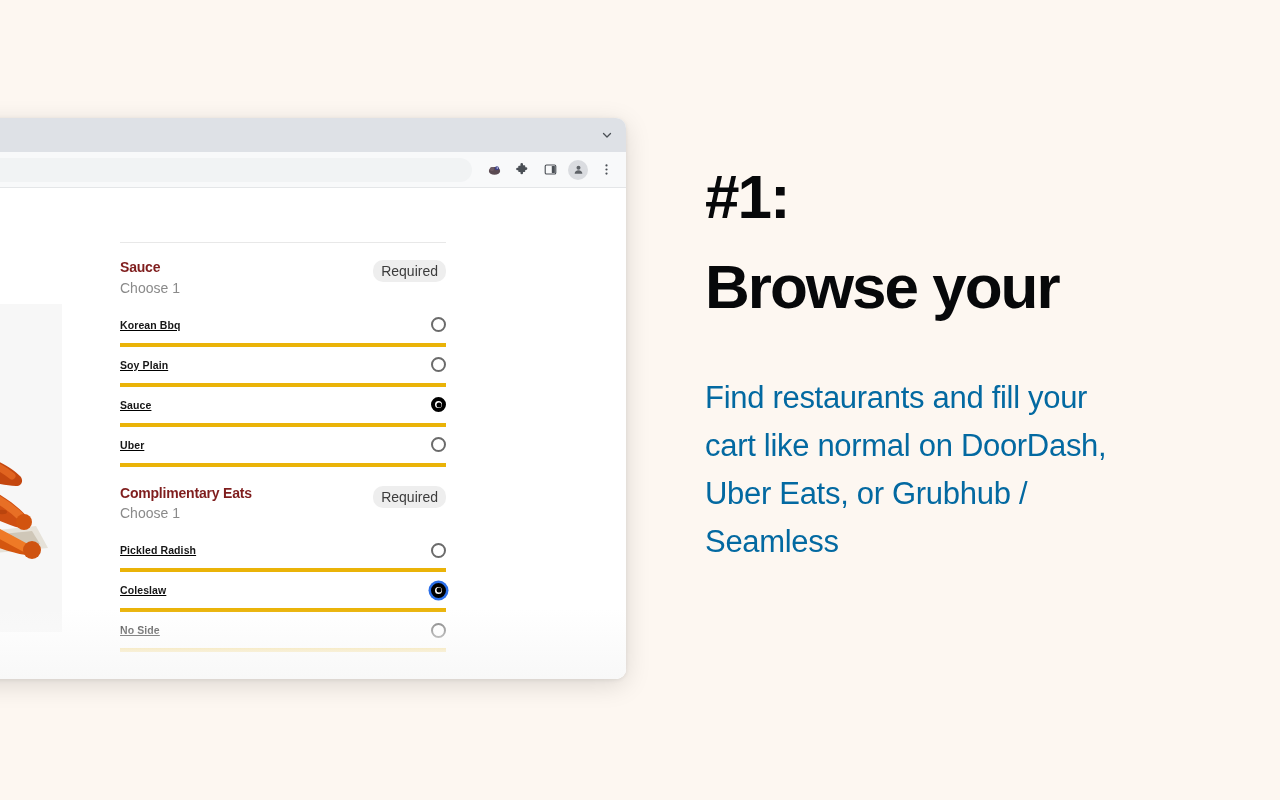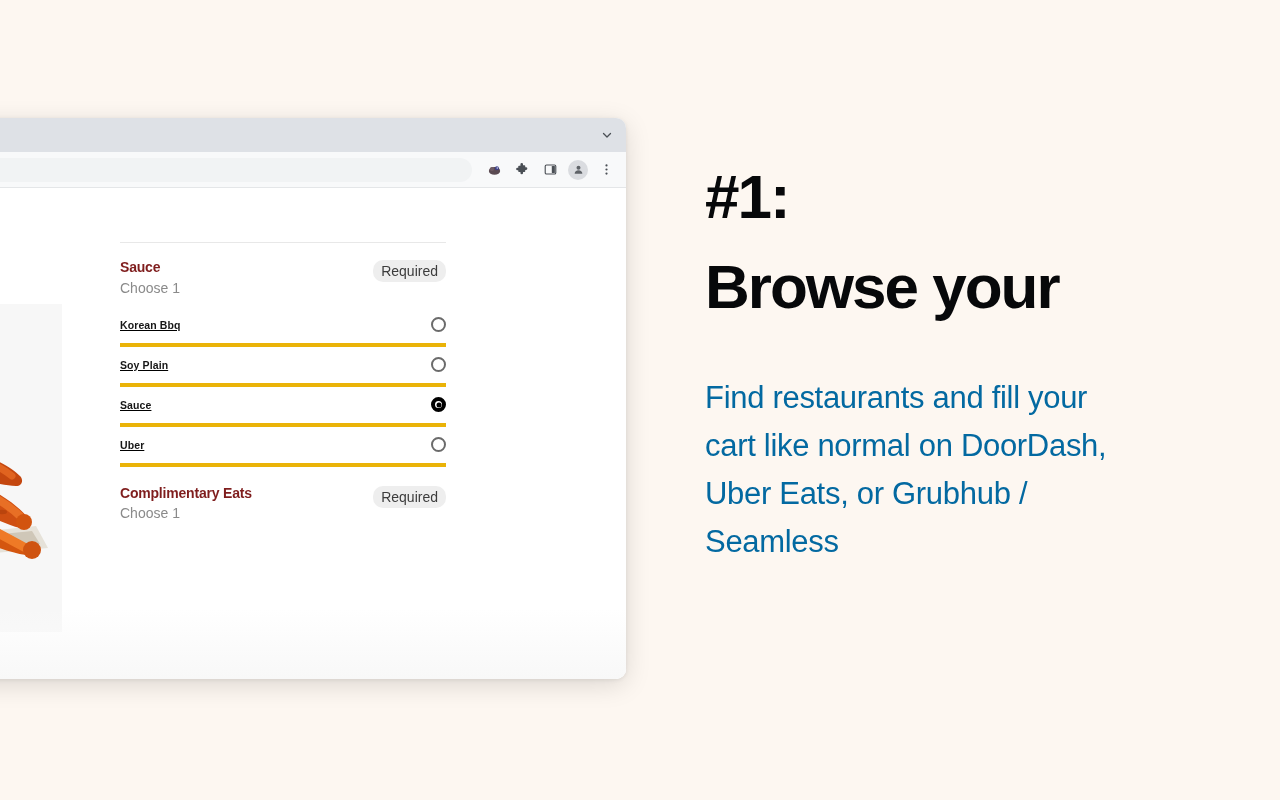--- a/index.html
+++ b/index.html
@@ -392,20 +392,40 @@
 
       <div style="margin-top:18px;">
         <div class="section-head">
           <div>
             <div class="section-title">Complimentary Eats</div>
             <div class="section-sub">Choose 1</div>
           </div>
           <div class="required-badge">Required</div>
         </div>
 
+        <div class="option-list">
+          <div class="option-row">
+            <span class="option-label">Pickled Radish</span>
+            <span class="option-right">
+              <span class="radio"></span>
+            </span>
+          </div>
+          <div class="option-row">
+            <span class="option-label">Coleslaw</span>
+            <span class="option-right">
+              <span class="radio selected focused"></span>
+            </span>
+          </div>
+          <div class="option-row">
+            <span class="option-label">No Side</span>
+            <span class="option-right">
+              <span class="radio"></span>
+            </span>
+          </div>
+        </div>
 
       </div>
     </div>
 
     <div id="content-fade"></div>
   </div>
 </div>
 
 <div id="marketing">
   <h1 class="headline">#1:</h1>

